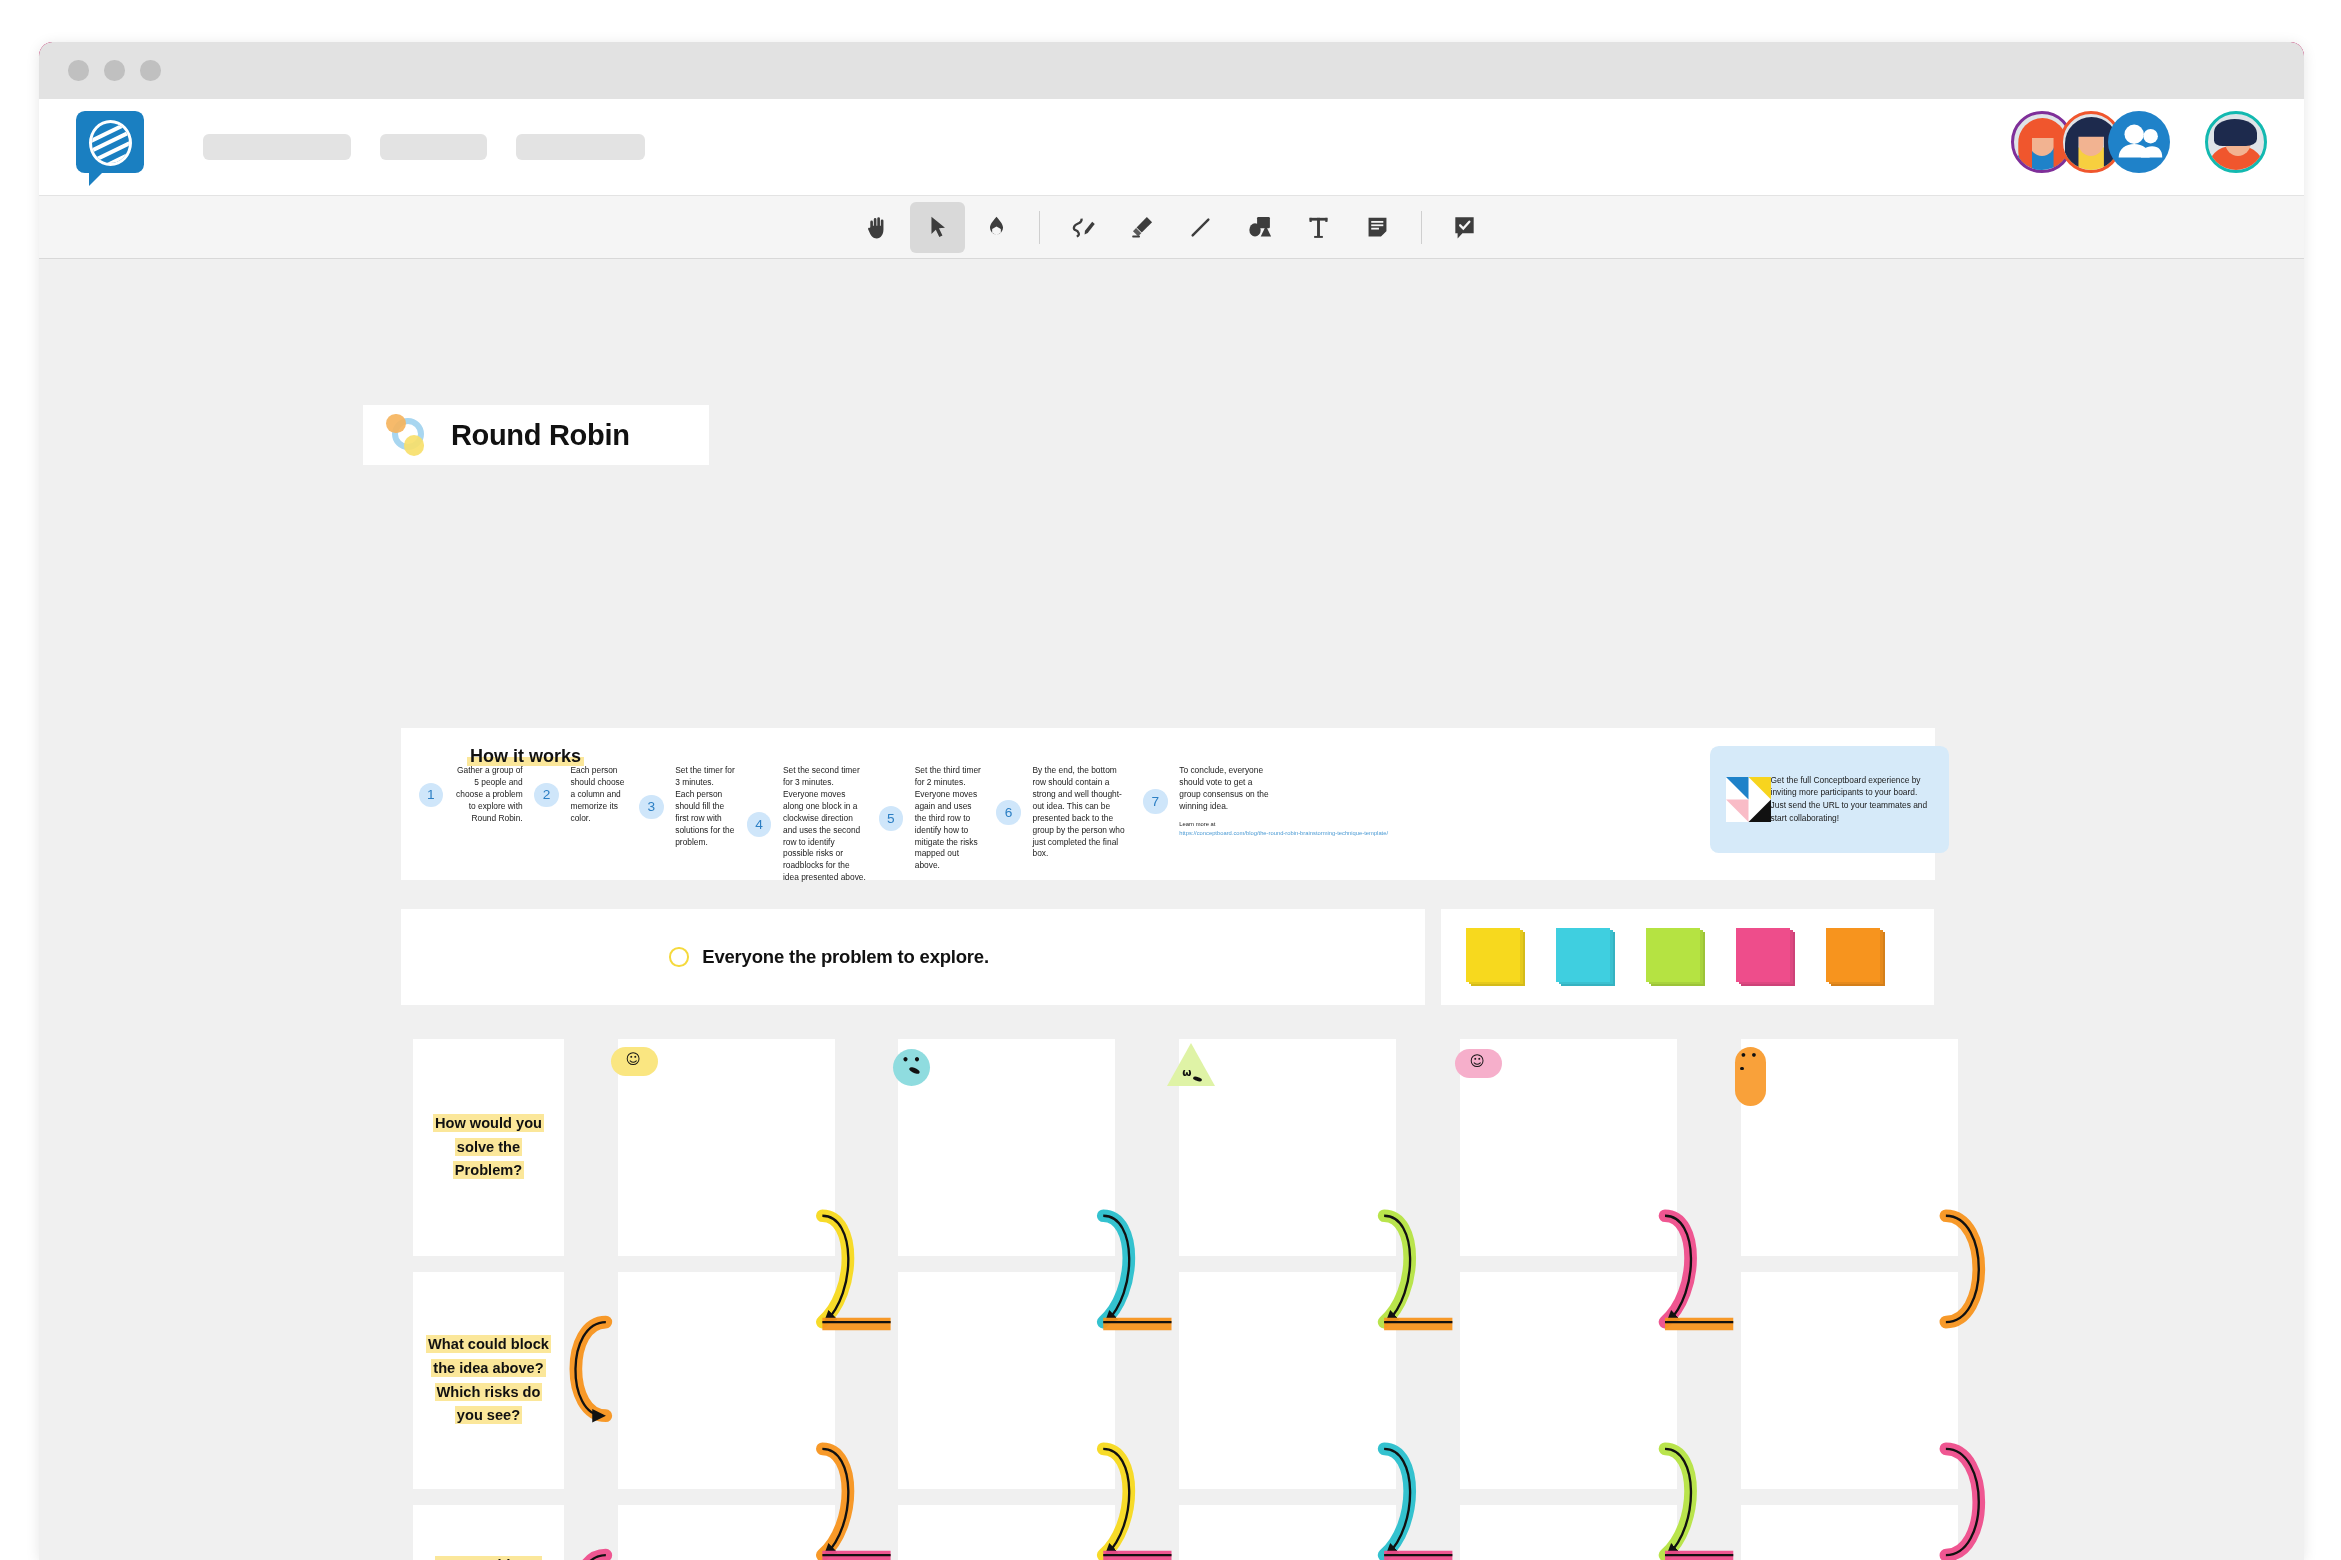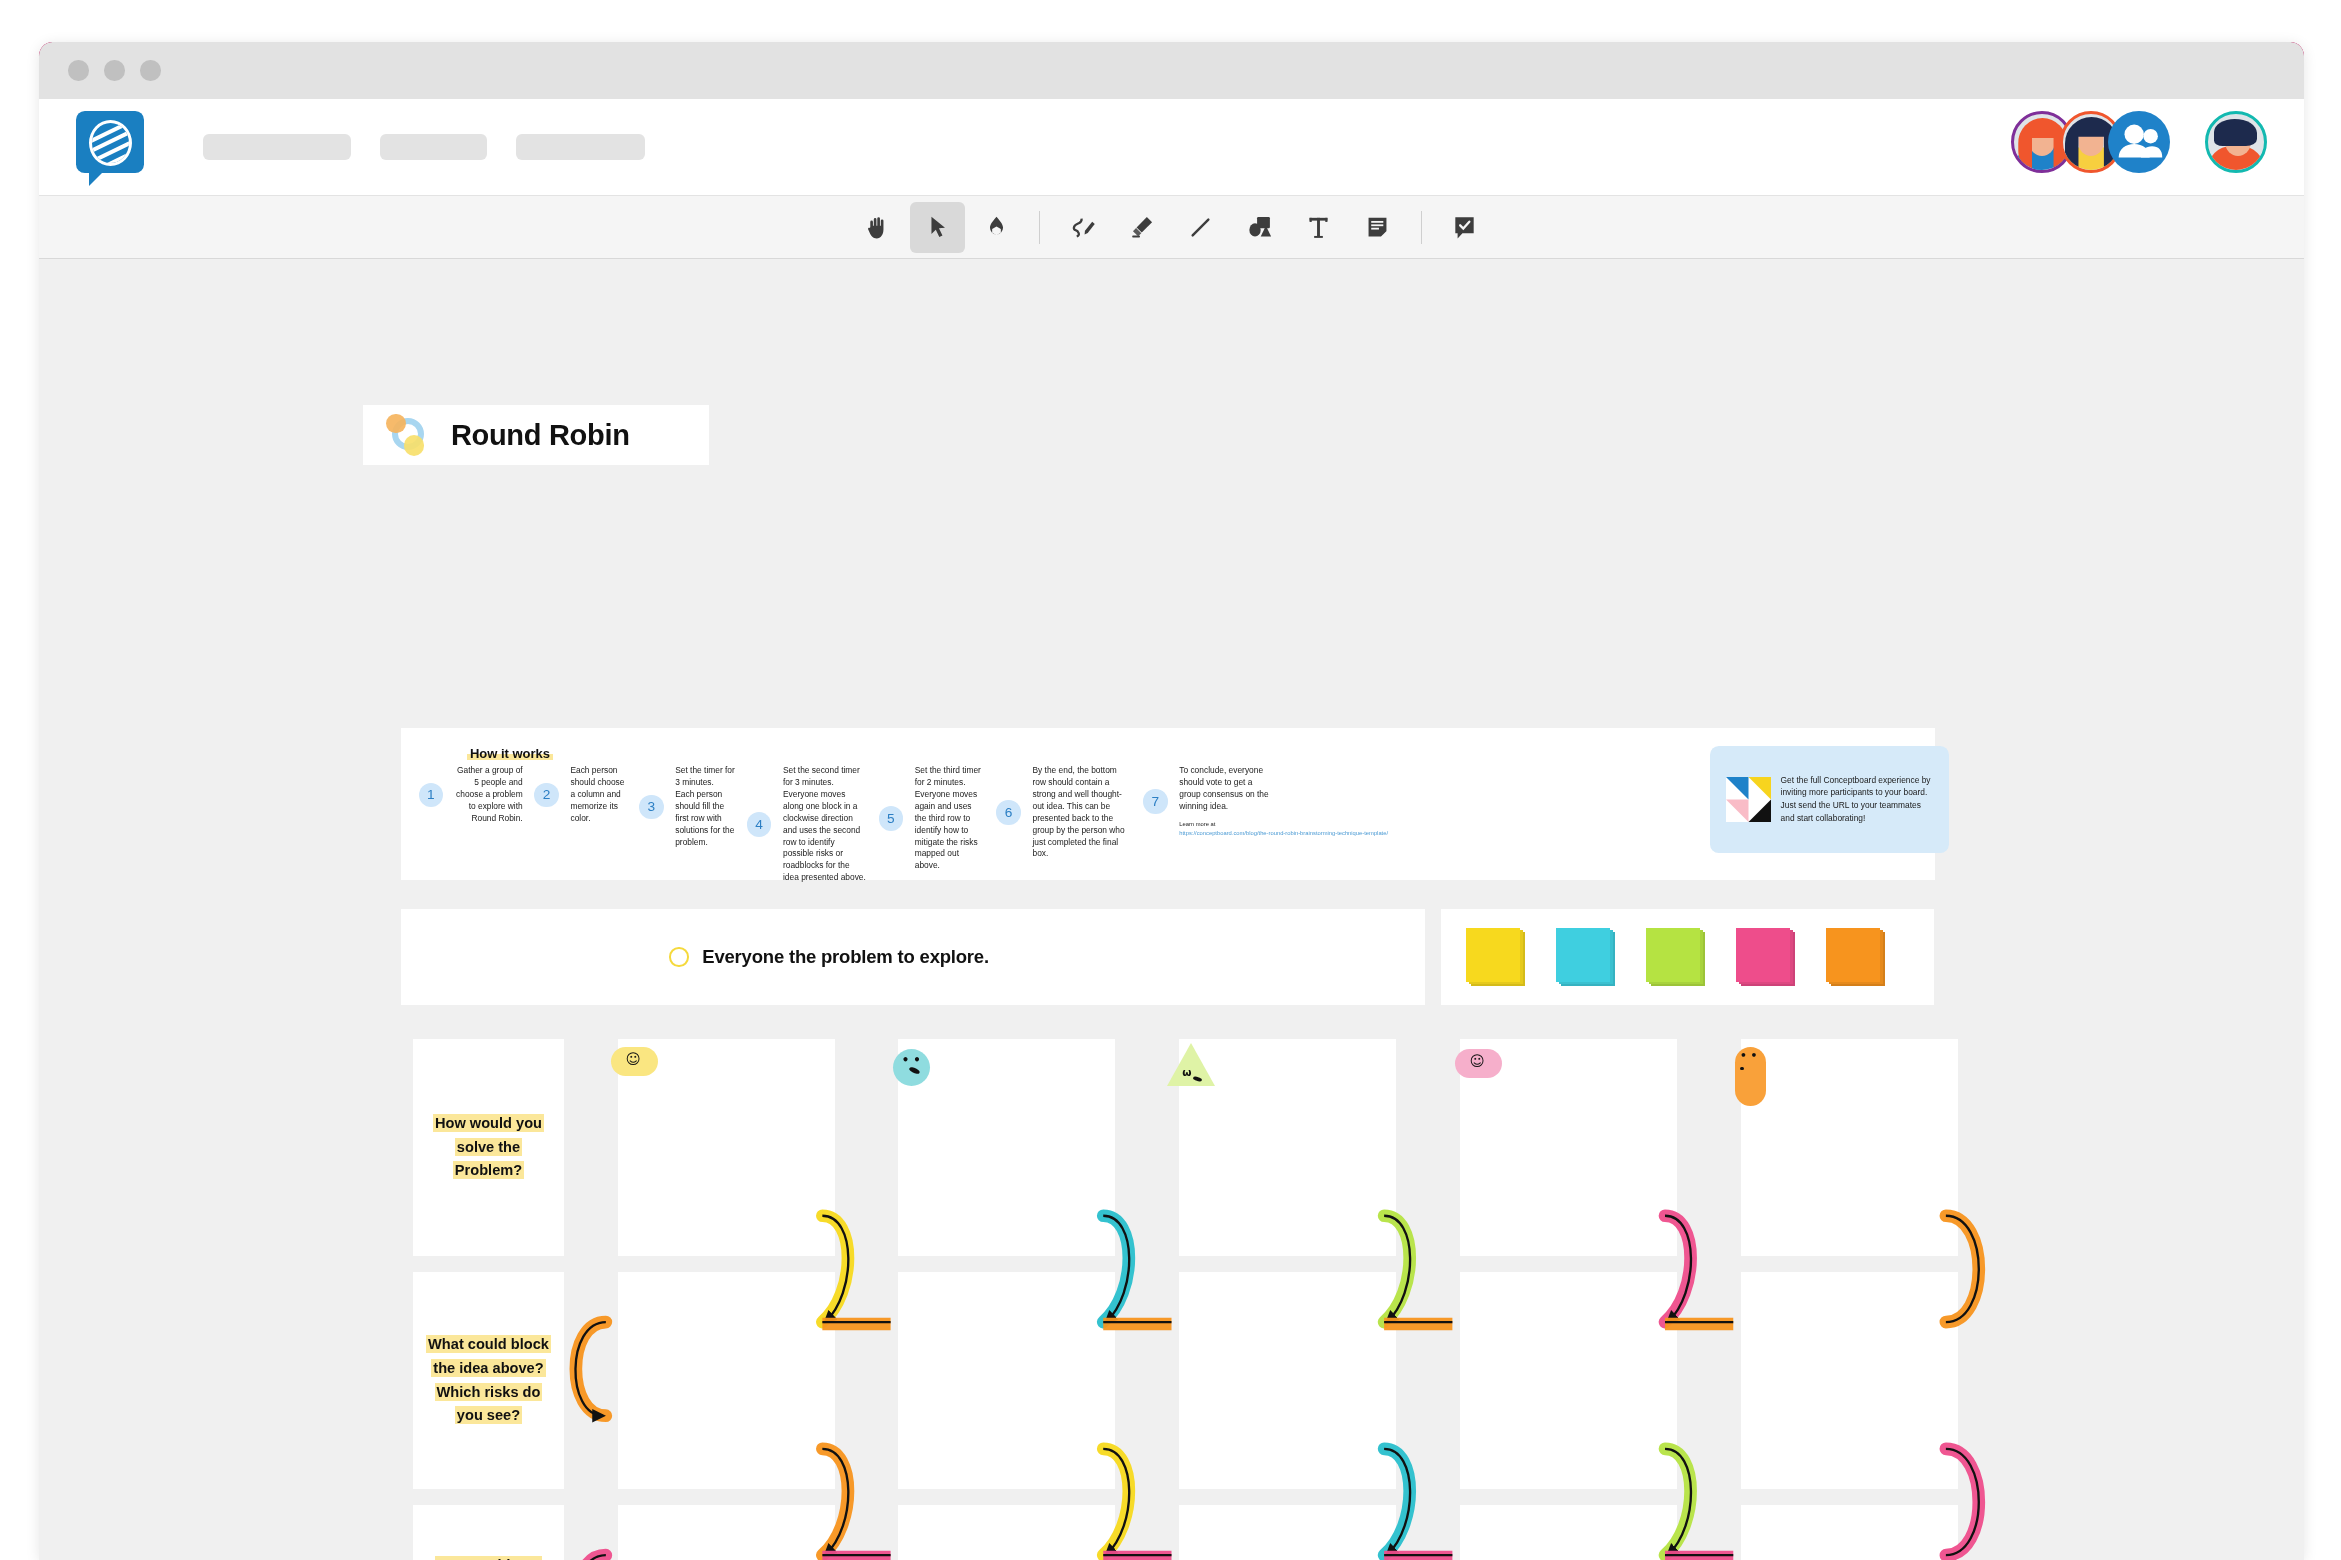--- a/index.html
+++ b/index.html
@@ -120,21 +120,21 @@
   .title-text { font-size: 29px; font-weight: 700; letter-spacing: -0.3px; color: #111; }
 
   
   .howto {
     position: absolute; left: 362px; top: 469px;
     width: 1534px; height: 152px; background: #fff;
     padding: 15.6px 17.6px 0 17.6px;
   }
   .howto-head {
     position: absolute; left: 66px; top: 17.6px;
-    font-size: 13px; font-weight: 700; color: #111;
+    font-size: 18px; font-weight: 700; color: #111;
     background: linear-gradient(transparent 52%, #fbe79a 52%, #fbe79a 96%, transparent 96%);
     padding: 0 2.9px;
   }
   .steps { position: absolute; left: 17.6px; top: 37px; display: flex; align-items: flex-start; }
   .step { display: flex; align-items: center; }
   .bubble {
     width: 24.4px; height: 24.4px; border-radius: 50%; background: #cfe6fa;
     color: #2c7fc4; font-size: 13.7px; display: flex; align-items: center; justify-content: center;
     flex: 0 0 auto; margin-right: 11.7px;
   }
@@ -146,21 +146,21 @@
   .s5 .step-text { width: 70px; }
   .s6 .step-text { width: 99px; }
   .s7 .step-text { width: 96px; }
   .step { margin-right: 11.7px; }
   .learn { font-size: 5.8px; color: #1b1b1b; margin-top: 7.8px; line-height: 1.5; }
   .learn .lnk { color: #4a9ad4; display: block; }
 
   .promo {
     position: absolute; left: 1309px; top: 17.6px;
     width: 239px; height: 107px; background: #d6eaf9; border-radius: 8.8px;
-    display: flex; align-items: center; padding: 0 15.6px; gap: 10px;
+    display: flex; align-items: center; padding: 0 15.6px; gap: 0;
   }
   .promo-logo { width: 45px; height: 45px; position: relative; flex: 0 0 auto; }
   .promo-text { font-size: 8.4px; line-height: 1.5; color: #1b1b1b; }
 
   
   .problem-card {
     position: absolute; left: 362px; top: 650px;
     width: 1024px; height: 96px; background: #fff;
     display: flex; align-items: center;
   }

